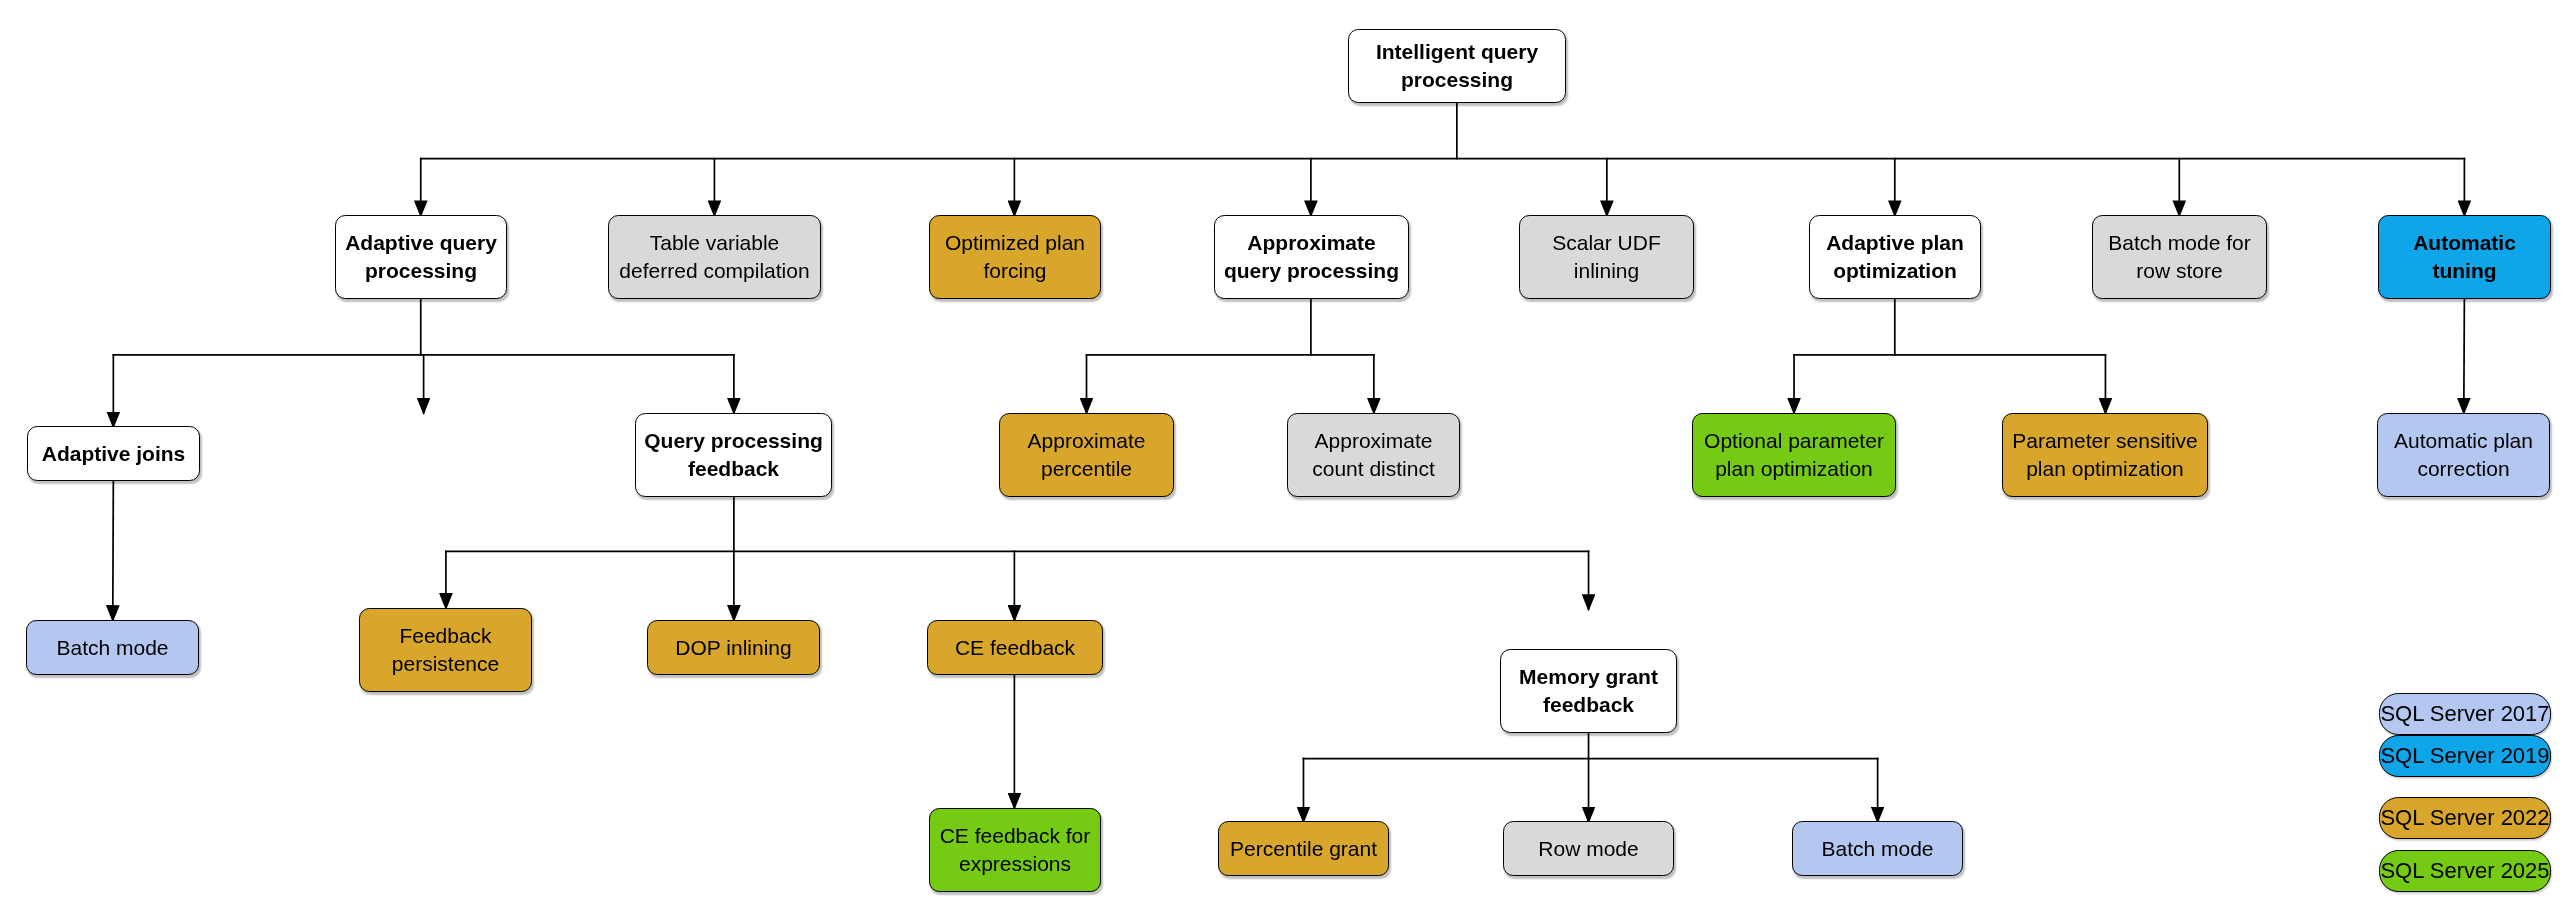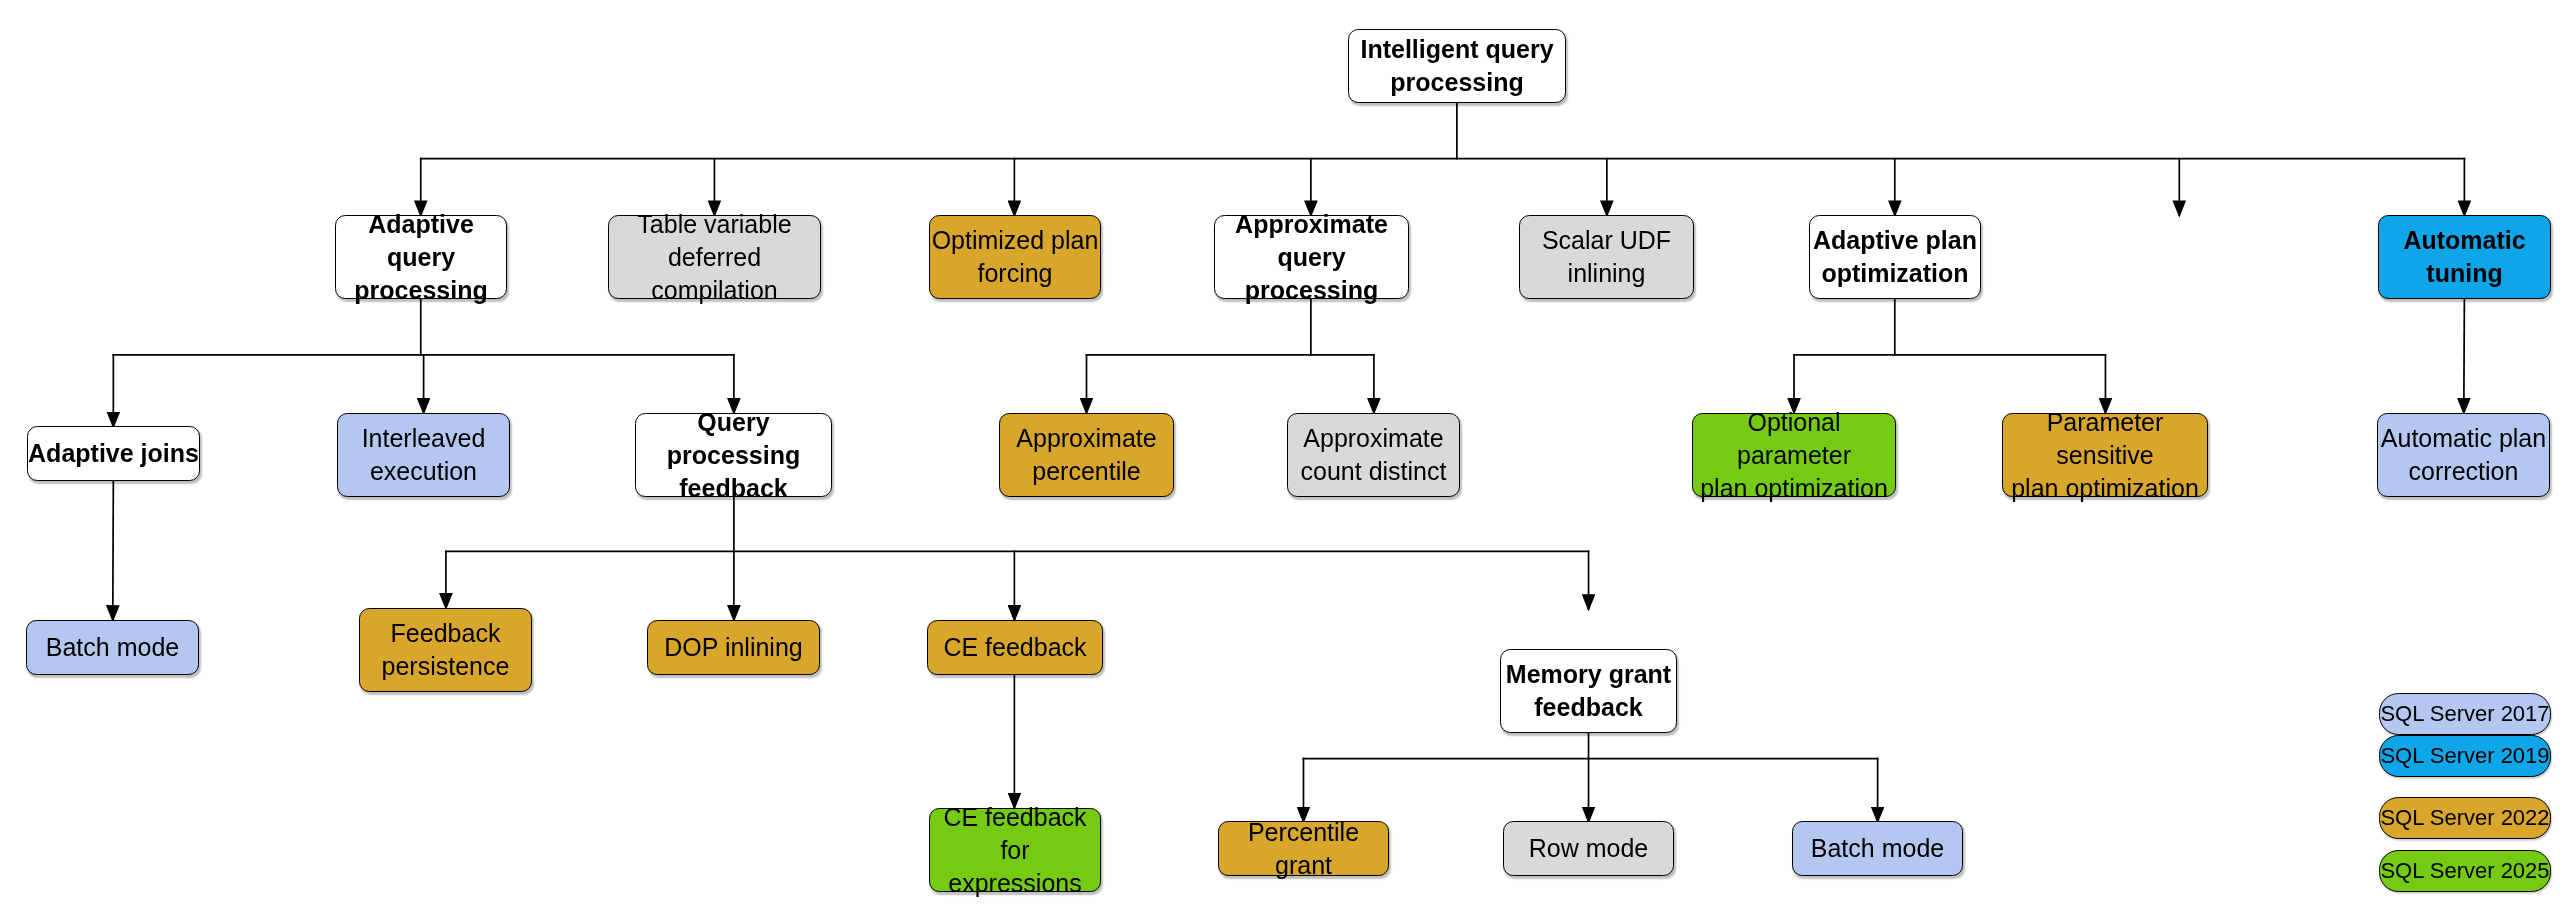--- a/index.html
+++ b/index.html
@@ -3,21 +3,21 @@
 <meta charset="utf-8">
 <style>
   html,body{margin:0;padding:0;background:#ffffff;}
   body{width:2576px;height:916px;font-family:"Liberation Sans","DejaVu Sans",sans-serif;}
   #diagram{position:relative;overflow:hidden;}
   #edge-svg{position:absolute;left:0;top:0;}
   .node{
     position:absolute;display:flex;align-items:center;justify-content:center;
     text-align:center;white-space:pre-line;box-sizing:border-box;
     border:1.7px solid #000;border-radius:10.3px;
-    font-size:25px;line-height:1.32;color:#000;
+    font-size:21px;line-height:1.32;color:#000;
     box-shadow:1.1px 2.3px 1.7px rgba(0,0,0,0.25);
   }
   .node.bold{font-weight:bold;}
   .legend-item{
     position:absolute;display:flex;align-items:center;justify-content:center;
     box-sizing:border-box;border:1.7px solid #000;border-radius:19.5px;
     font-size:22px;color:#000;white-space:nowrap;
     box-shadow:1.1px 1.7px 1.7px rgba(0,0,0,0.2);
   }
 </style>
@@ -94,25 +94,25 @@
     <div class="node" style="left: 608px; top: 215px; width: 213px; height: 84px; background: rgb(217, 217, 217);">Table variable
 deferred compilation</div>
     <div class="node" style="left: 929px; top: 215px; width: 172px; height: 84px; background: rgb(216, 166, 42);">Optimized plan
 forcing</div>
     <div class="node bold" style="left: 1214px; top: 215px; width: 195px; height: 84px; background: rgb(255, 255, 255);">Approximate
 query processing</div>
     <div class="node" style="left: 1519px; top: 215px; width: 175px; height: 84px; background: rgb(217, 217, 217);">Scalar UDF
 inlining</div>
     <div class="node bold" style="left: 1809px; top: 215px; width: 172px; height: 84px; background: rgb(255, 255, 255);">Adaptive plan
 optimization</div>
+    <div class="node" style="left: 2092px; top: 215px; width: 175px; height: 84px; background: rgb(217, 217, 217);">Batch mode for
+row store</div>
     <div class="node bold" style="left: 2378px; top: 215px; width: 173px; height: 84px; background: #0ea5e9;">Automatic
 tuning</div>
     <div class="node bold" style="left: 27px; top: 426px; width: 173px; height: 55px; background: rgb(255, 255, 255);">Adaptive joins</div>
-    <div class="node" style="left: 337px; top: 413px; width: 173px; height: 84px; background: rgb(180, 199, 240);">Interleaved
-execution</div>
     <div class="node bold" style="left: 635px; top: 413px; width: 197px; height: 84px; background: rgb(255, 255, 255);">Query processing
 feedback</div>
     <div class="node" style="left: 999px; top: 413px; width: 175px; height: 84px; background: rgb(216, 166, 42);">Approximate
 percentile</div>
     <div class="node" style="left: 1287px; top: 413px; width: 173px; height: 84px; background: rgb(217, 217, 217);">Approximate
 count distinct</div>
     <div class="node" style="left: 1692px; top: 413px; width: 204px; height: 84px; background: rgb(117, 203, 19);">Optional parameter
 plan optimization</div>
     <div class="node" style="left: 2002px; top: 413px; width: 206px; height: 84px; background: rgb(216, 166, 42);">Parameter sensitive
 plan optimization</div>

